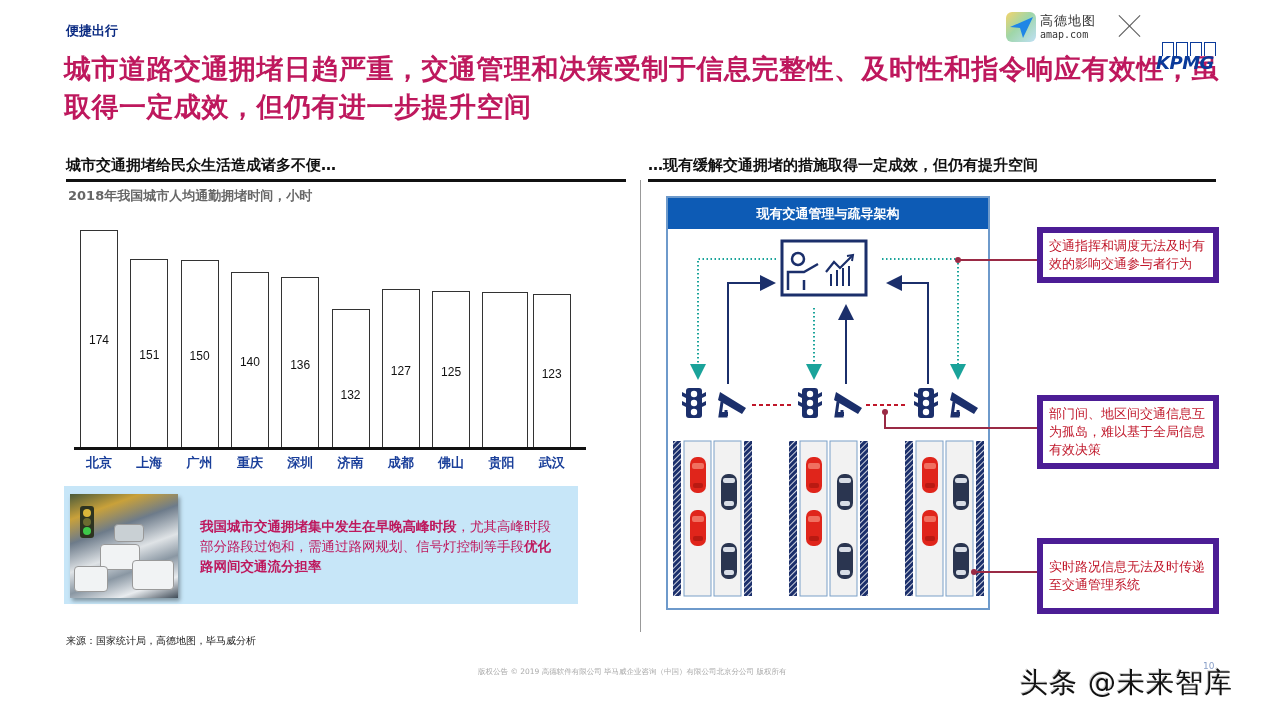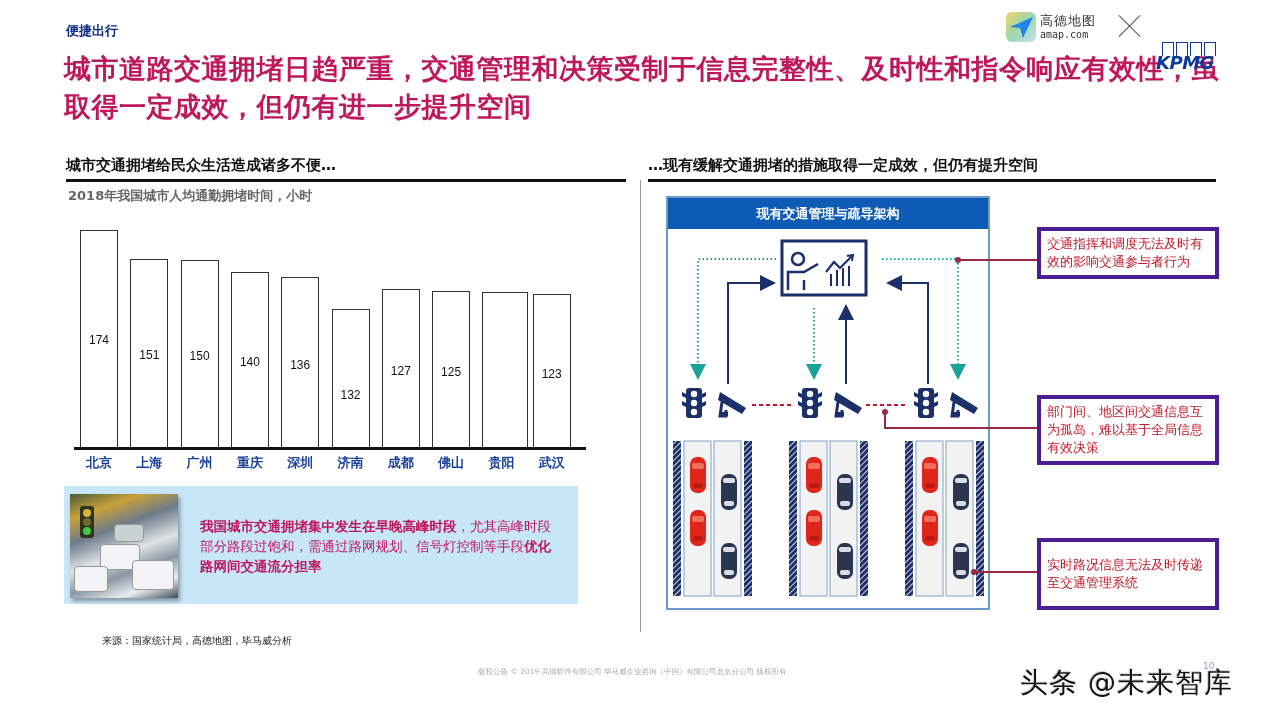--- a/index.html
+++ b/index.html
@@ -36,32 +36,32 @@
   .callout { position: absolute; left: 64px; top: 486px; width: 514px; height: 118px; background: #c7e6f8; }
   .callout-img { position: absolute; left: 6px; top: 8px; width: 108px; height: 104px;
     background: linear-gradient(160deg, #4a5a3a 0%, #c9a13a 18%, #6d7b8a 35%, #dfe3e6 55%, #8a97a3 70%, #e9ecef 85%, #3f4b57 100%);
     box-shadow: 2px 3px 4px rgba(0,0,0,0.35); overflow: hidden; }
   .callout-img .car { position: absolute; background: #f1f3f4; border-radius: 4px; border: 1px solid #999; }
   .callout-img .light { position: absolute; left: 10px; top: 12px; width: 14px; height: 32px; background: #2d3320; border-radius: 3px; }
   .callout-img .light i { position: absolute; left: 3px; width: 8px; height: 8px; border-radius: 50%; }
   .callout-text { position: absolute; left: 136px; top: 30px; width: 360px; font-size: 13.5px; line-height: 20px; color: #be185d; }
   .callout-text b { font-weight: bold; }
 
-  .source { position: absolute; left: 66px; top: 634px; font-size: 10px; color: #222; margin-left: 36px; }
+  .source { position: absolute; left: 66px; top: 634px; font-size: 10px; color: #222; }
 
   .divider { position: absolute; left: 640px; top: 180px; width: 1px; height: 452px; background: #999; }
 
   
   .right-head { position: absolute; left: 648px; top: 156px; width: 568px; font-size: 15px; font-weight: bold; color: #111; padding-bottom: 4px; border-bottom: 3px solid #111; }
   .arch-box { position: absolute; left: 666px; top: 196px; width: 324px; height: 414px; border: 2px solid #6e9acb; background: #fff; }
   .arch-title { position: absolute; left: 0; top: 0; width: 100%; height: 31px; background: #0d5bb5; color: #fff; font-size: 13px; font-weight: bold; text-align: center; line-height: 31px; }
 
   .diagram { position: absolute; left: 666px; top: 196px; width: 324px; height: 414px; }
 
-  .issue { position: absolute; left: 1037px; border: 4px solid #4c1d95; background: #fff; color: #c0172a; font-size: 13px; line-height: 18px; padding: 4px 6px 4px 6px; }
+  .issue { position: absolute; left: 1037px; border: 6px solid #4c1d95; background: #fff; color: #c0172a; font-size: 13px; line-height: 18px; padding: 4px 6px 4px 6px; }
 
   .copyright { position: absolute; left: 478px; top: 667px; font-size: 7.5px; color: #aaa; }
   .watermark { position: absolute; left: 1020px; top: 664px; font-size: 28px; color: #111; letter-spacing: 1px; text-shadow: 1px 1px 0 #fff, -1px -1px 0 #ccc; }
   .page-num { position: absolute; left: 1203px; top: 661px; font-size: 9px; color: #8aa0c8; }
 </style>
 </head>
 <body>
 
 <div class="section-tag">便捷出行</div>
 <div class="main-title">城市道路交通拥堵日趋严重，交通管理和决策受制于信息完整性、及时性和指令响应有效性，虽取得一定成效，但仍有进一步提升空间</div>

